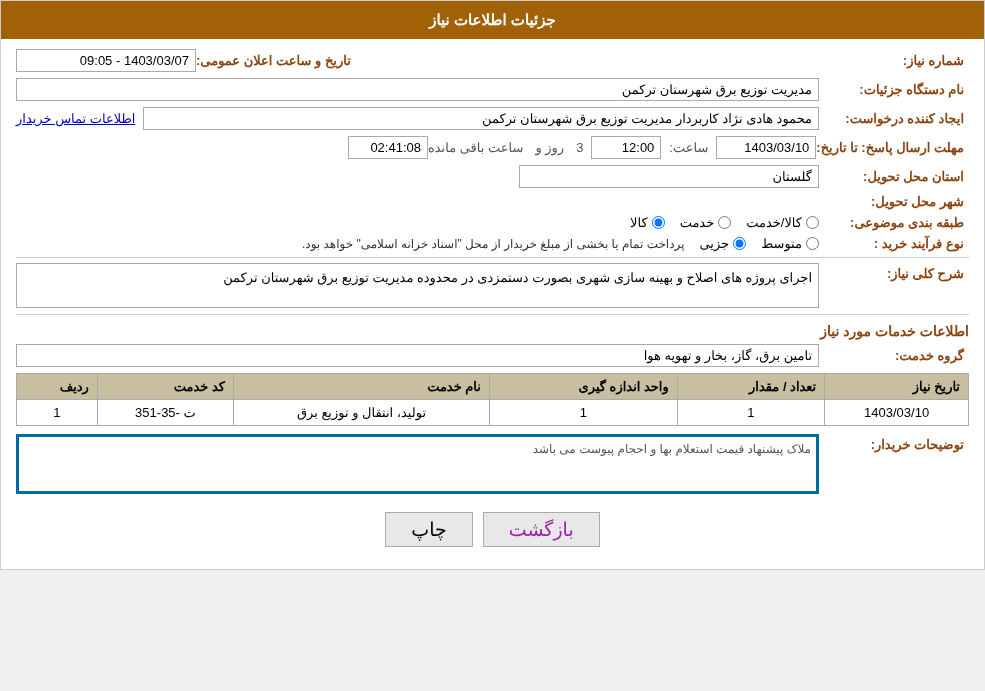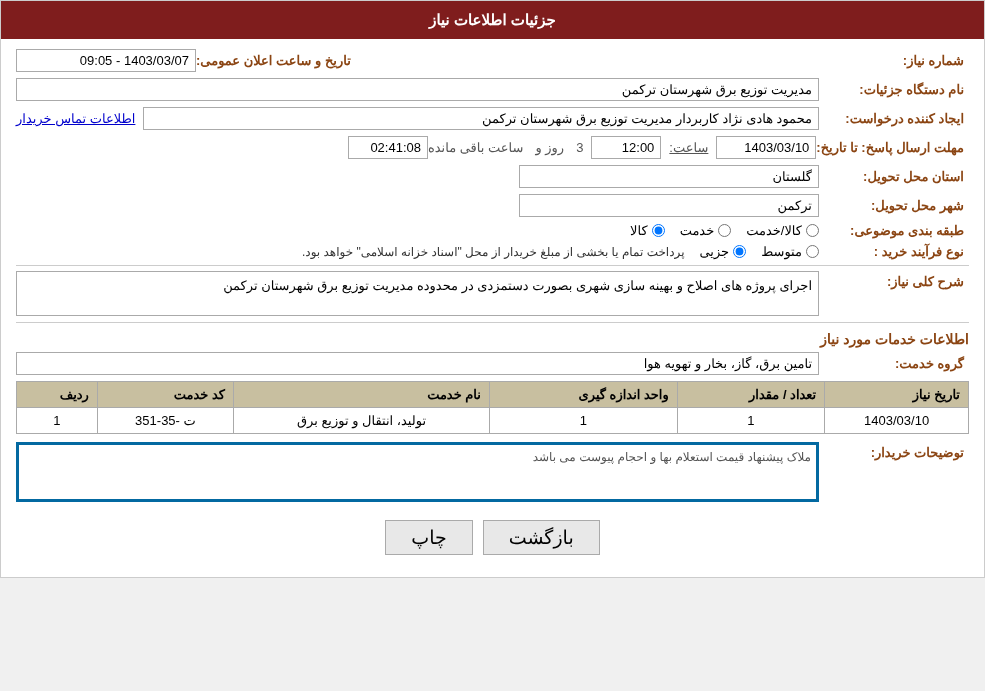--- a/index.html
+++ b/index.html
@@ -9,21 +9,21 @@
       background: #f0f0f0;
       direction: rtl;
     }
     .page-wrapper {
       max-width: 985px;
       margin: 0 auto;
       background: #fff;
       border: 1px solid #ccc;
     }
     .header-bar {
-      background: #7f1d1d;
+      background: #a16207;
       color: #fff;
       text-align: center;
       padding: 10px 15px;
       font-size: 15px;
       font-weight: bold;
     }
     .content {
       padding: 10px 15px;
     }
     .form-row {
@@ -108,21 +108,21 @@
       cursor: pointer;
       font-family: Tahoma, Arial, sans-serif;
       font-size: 19px;
     }
     .btn-print {
       background: #e8e8e8;
       color: #000;
     }
     .btn-back {
       background: #e8e8e8;
-      color: #000000;
+      color: #a21caf;
     }
     .divider {
       border-top: 1px solid #ccc;
       margin: 5px 0;
     }
     .table-header-row th {
       background: #c8bfa0;
     }
   </style>
 </head>
@@ -150,36 +150,35 @@
 
     <div class="form-row">
       <span class="label">ایجاد کننده درخواست:</span>
       <span class="value-box" style="flex:1;">محمود  هادی نژاد کاربردار مدیریت توزیع برق شهرستان ترکمن</span>
       <a class="contact-link" href="#" style="margin-right:8px; white-space:nowrap;">اطلاعات تماس خریدار</a>
     </div>
 
     <div class="form-row">
       <span class="label">مهلت ارسال پاسخ: تا تاریخ:</span>
       <span class="value-box" style="min-width:100px;">1403/03/10</span>
-      <span style="margin: 0 8px; text-decoration: underline;" class="inline-label">ساعت:</span>
+      <span style="margin: 0 8px;" class="inline-label">ساعت:</span>
       <span class="value-box" style="min-width:70px;">12:00</span>
       <span style="margin: 0 8px;" class="inline-label">3</span>
       <span style="margin: 0 4px;" class="inline-label">روز و</span>
       <span style="margin-right:8px;" class="inline-label">ساعت باقی مانده</span>
       <span class="value-box" style="min-width:80px;">02:41:08</span>
     </div>
 
     <div class="form-row">
       <span class="label">استان محل تحویل:</span>
       <span class="value-box" style="min-width:300px;">گلستان</span>
     </div>
 
     <div class="form-row">
       <span class="label">شهر محل تحویل:</span>
-      <span class="value-box" style="min-width:300px;">ترکمن</span>
     </div>
 
     <div class="form-row">
       <span class="label">طبقه بندی موضوعی:</span>
       <div class="radio-group">
         <div class="radio-item">
           <input type="radio" name="category" style="">
           <span>کالا/خدمت</span>
         </div>
         <div class="radio-item">

